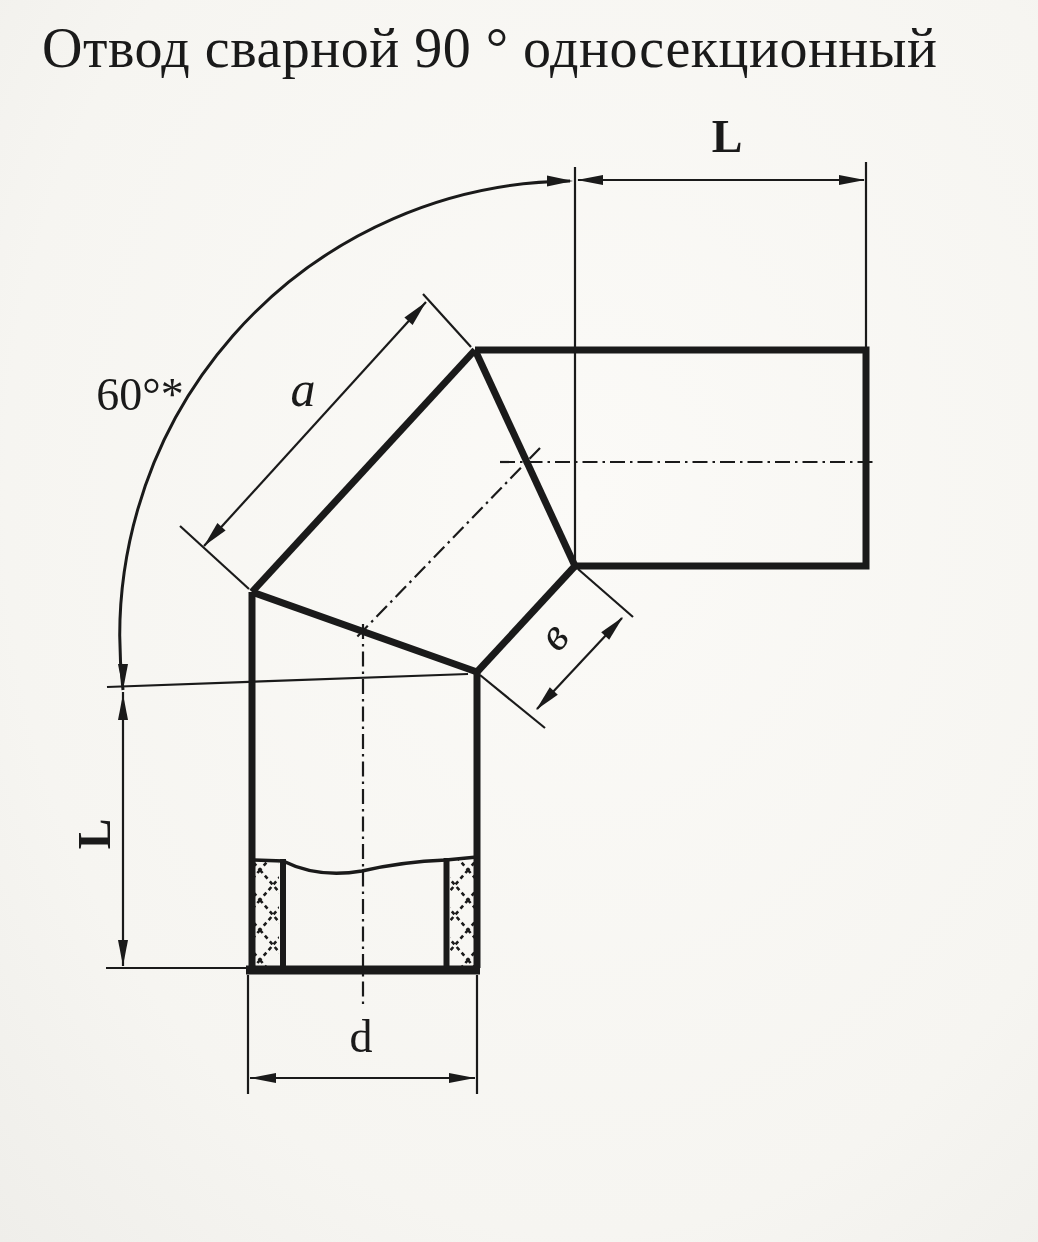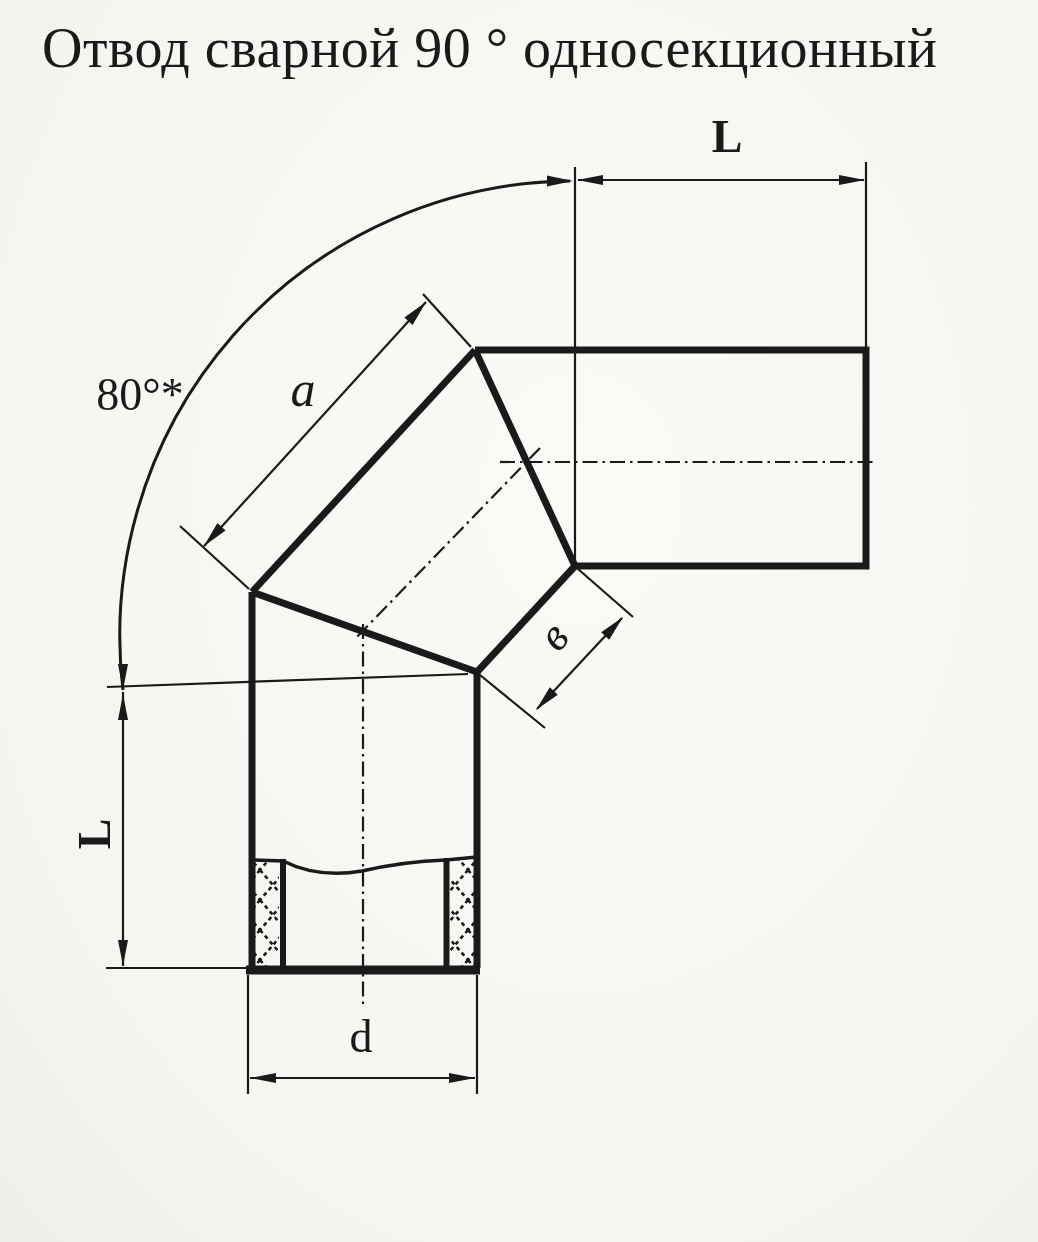--- a/index.html
+++ b/index.html
@@ -130,20 +130,20 @@
 
     <g stroke="currentColor" stroke-width="2.2" fill="none">
       <path d="M248 975 V1094"></path>
       <path d="M477 975 V1094"></path>
       <path d="M250 1078 H475"></path>
       <polygon points="250,1078 276,1073 276,1083" fill="currentColor" stroke="none"></polygon>
       <polygon points="475,1078 449,1073 449,1083" fill="currentColor" stroke="none"></polygon>
     </g>
   </svg>
 
-  <div class="lbl lbl-angle">80°*</div>
+  <div class="lbl lbl-angle">60°*</div>
   <div class="lbl lbl-L-top">L</div>
   <div class="lbl lbl-L-left">L</div>
   <div class="lbl lbl-a">a</div>
   <div class="lbl lbl-v">в</div>
   <div class="lbl lbl-d">d</div>
 
 </div>
 
 </body></html>

